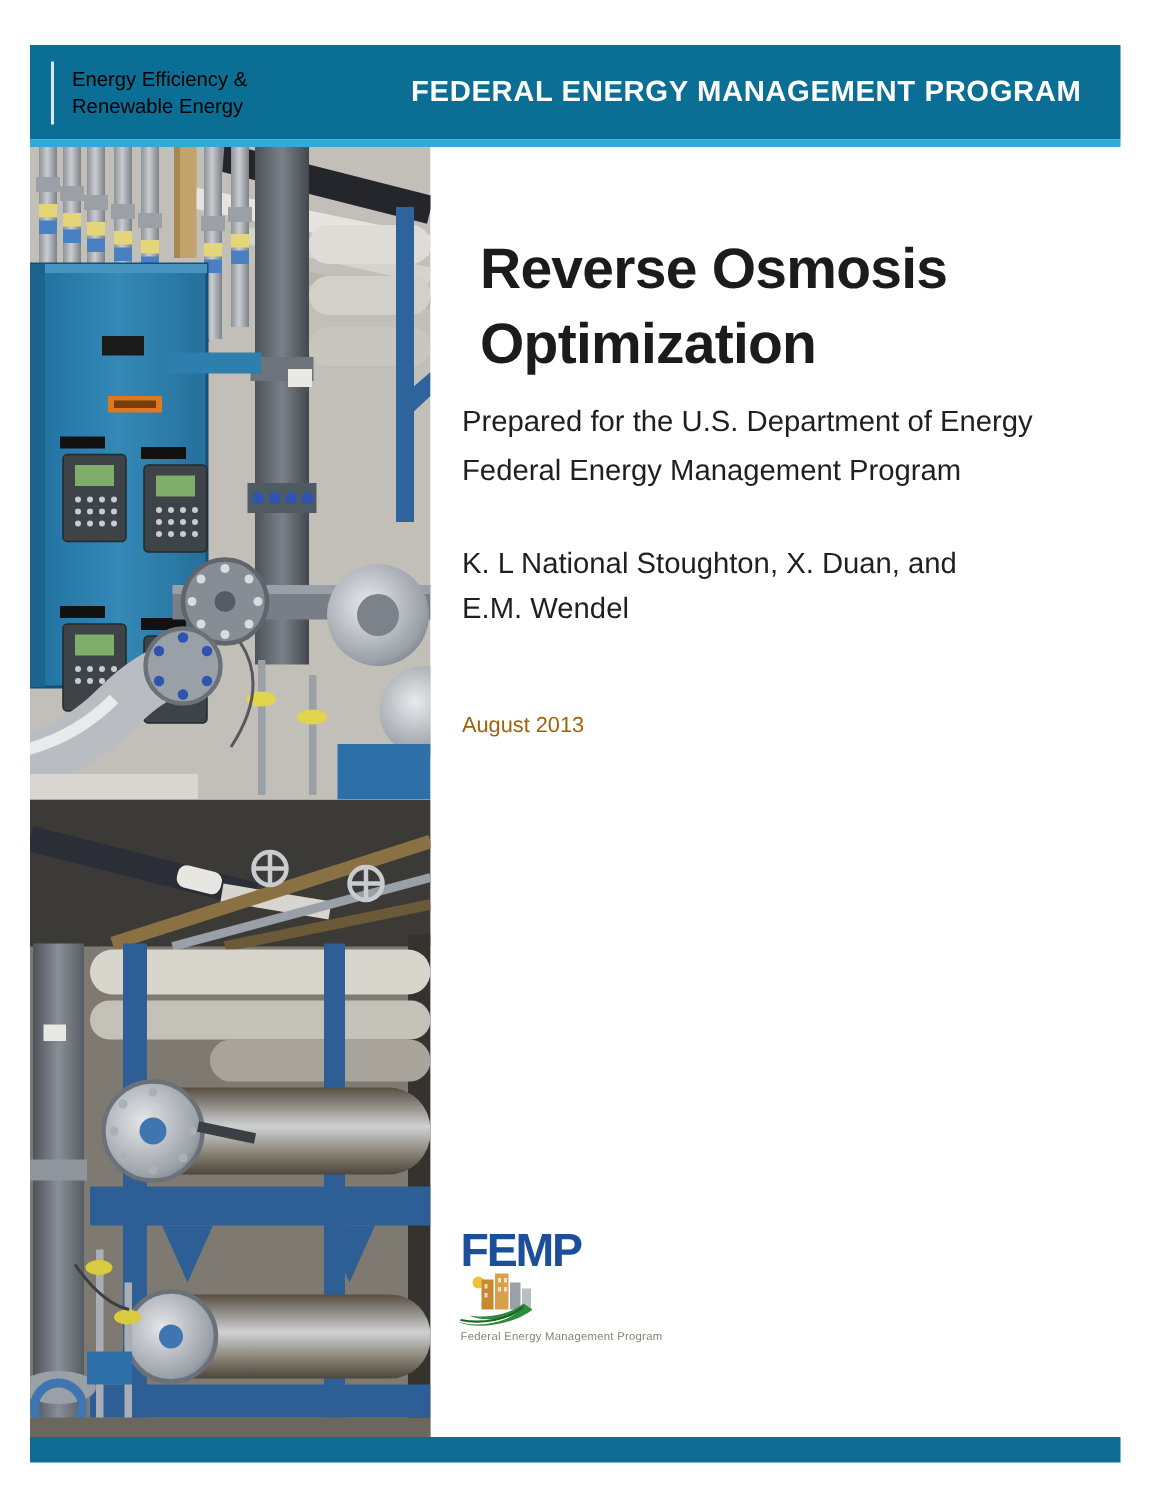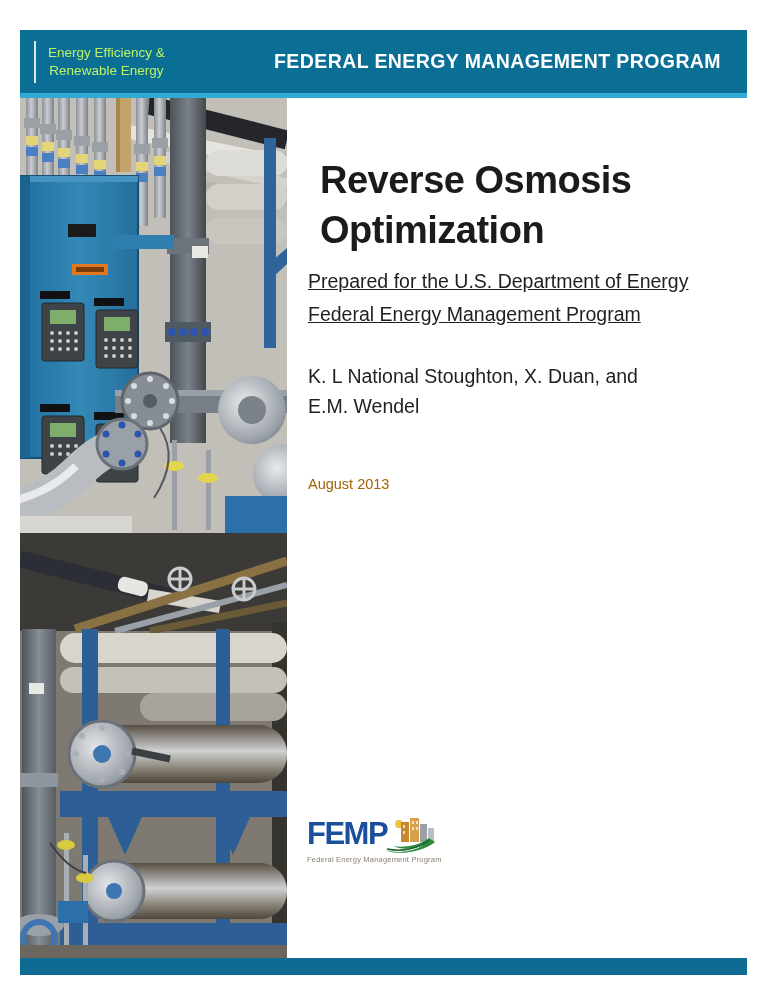--- a/index.html
+++ b/index.html
@@ -6,36 +6,36 @@
   body{font-family:"Liberation Sans", sans-serif; -webkit-font-smoothing:antialiased;}
   .page{position:relative;width:768px;height:994px;background:#ffffff;overflow:hidden;outline:1px solid #e3e3e3;}
 
   
   .topbar{position:absolute;left:20px;top:30px;width:727px;height:63px;background:#0B6E95;display:flex;align-items:center;}
   .accent-strip{position:absolute;left:20px;top:93px;width:727px;height:5px;background:#2FABD6;}
   .doe-logo{margin-left:38px;color:#ffffff;line-height:1;}
   .doe-small{font-size:6.5px;font-weight:bold;letter-spacing:1.3px;display:block;margin-bottom:2px;}
   .doe-big{font-size:25px;font-weight:bold;letter-spacing:-0.5px;display:block;}
   .hdr-divider{width:2px;height:42px;background:rgba(255,255,255,0.85);margin:0 12px 0 14px;}
-  .eere{color:#bef264;font-size:13.5px;line-height:1.3;text-align:center;}
+  .eere{color:#000000;font-size:13.5px;line-height:1.3;}
   .program-title{margin-left:auto;margin-right:26px;color:#ffffff;font-size:19.5px;font-weight:bold;letter-spacing:0.4px;white-space:nowrap;}
 
   
   .photo-col{position:absolute;left:20px;top:98px;width:267px;height:860px;}
   .photo{display:block;}
 
   
   .title{position:absolute;left:308px;top:155px;font-size:38px;font-weight:bold;color:#1b1b1b;line-height:50px;letter-spacing:-0.5px;margin-left:12px;}
-  .subtitle{position:absolute;left:308px;top:265px;font-size:19.5px;color:#1f1f1f;line-height:33px;text-decoration:underline;}
+  .subtitle{position:absolute;left:308px;top:265px;font-size:19.5px;color:#1f1f1f;line-height:33px;}
   .authors{position:absolute;left:308px;top:361px;font-size:19.5px;color:#1f1f1f;line-height:30px;}
   .date{position:absolute;left:308px;top:476px;font-size:14.5px;color:#a16207;}
 
   
   .femp{position:absolute;left:307px;top:818px;width:170px;}
-  .femp-row{display:flex;align-items:flex-start;}
+  .femp-row{display:flex;align-items:flex-start;flex-direction:column;}
   .femp-acronym{font-size:31px;font-weight:bold;color:#1B4E9B;letter-spacing:-1.5px;line-height:1;}
   .femp-art{margin-left:-4px;margin-top:-2px;}
   .femp-tagline{font-size:7.5px;color:#8a7f72;margin-top:1px;letter-spacing:0.2px;white-space:nowrap;}
 
   
   .bottombar{position:absolute;left:20px;top:958px;width:727px;height:17px;background:#0F6B93;}
 </style>
 </head>
 <body>
 

